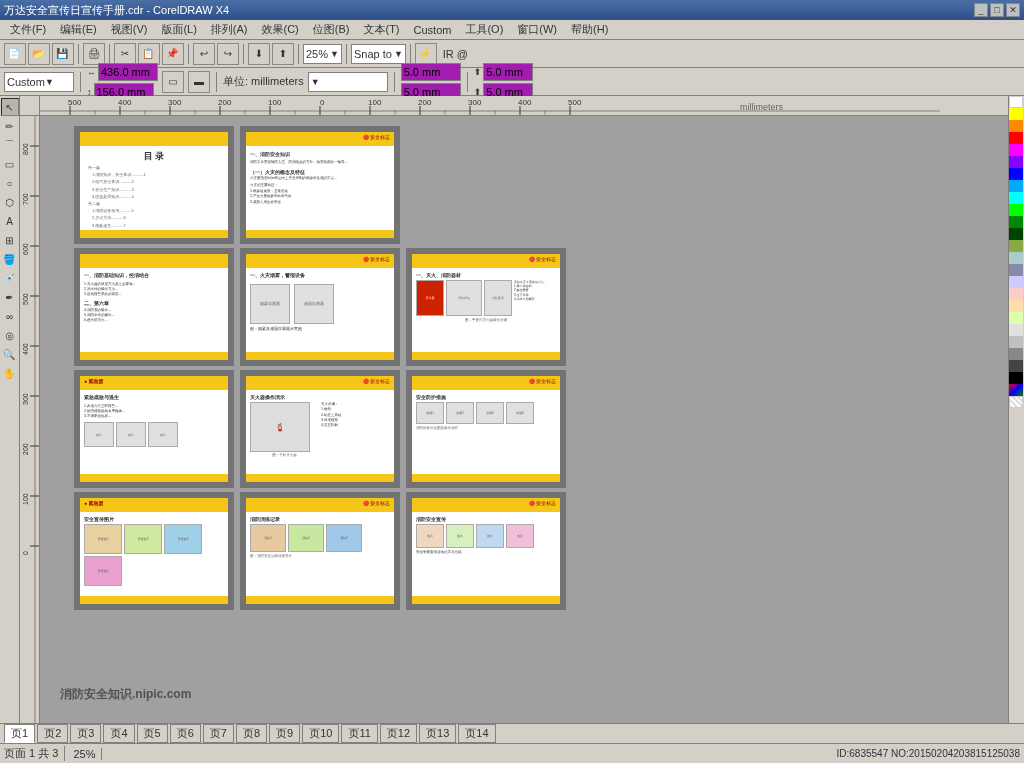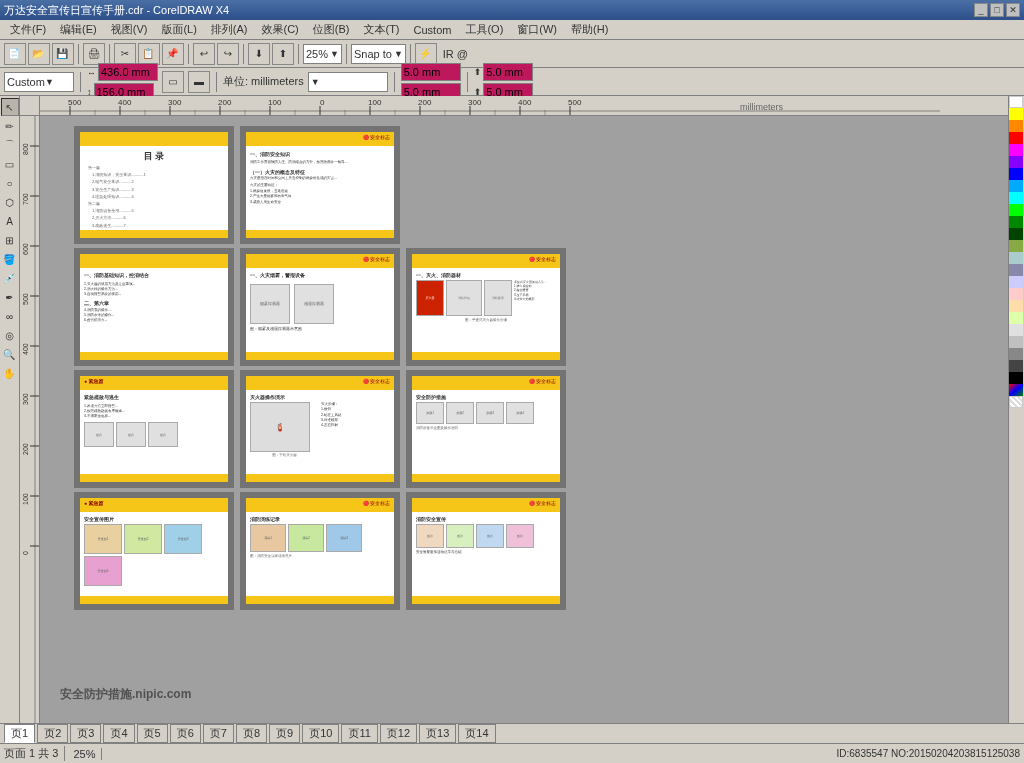--- a/index.html
+++ b/index.html
@@ -94,21 +94,21 @@
     
     .coord-group {
       display: flex;
       align-items: center;
       gap: 2px;
     }
     .coord-label { font-size: 11px; color: #333; }
     .coord-input {
       width: 60px; height: 18px;
       border: 1px solid #808080;
-      background: #be185d;
+      background: #a21caf;
       padding: 0 2px;
       font-size: 11px;
     }
 
     
     #main-area {
       display: flex;
       height: calc(763px - 20px - 20px - 28px - 28px - 20px - 20px);
     }
 
@@ -739,21 +739,21 @@
                 <div>安全教育宣传活动记录与总结</div>
               </div>
             </div>
             <div style="position:absolute;bottom:0;left:0;right:0;height:8px;background:#f5c518;"></div>
           </div>
 
         </div>
 
       </div>
 
-      <div id="watermark">安全防护措施.nipic.com</div>
+      <div id="watermark">消防安全知识.nipic.com</div>
     </div>
   </div>
 
   <div id="right-panel">
     <div id="color-palette">
       <div class="color-swatch" style="background:#ffffff;border:1px solid #ccc;"></div>
       <div class="color-swatch" style="background:#ffff00;"></div>
       <div class="color-swatch" style="background:#ff8800;"></div>
       <div class="color-swatch" style="background:#ff0000;"></div>
       <div class="color-swatch" style="background:#ff00ff;"></div>

